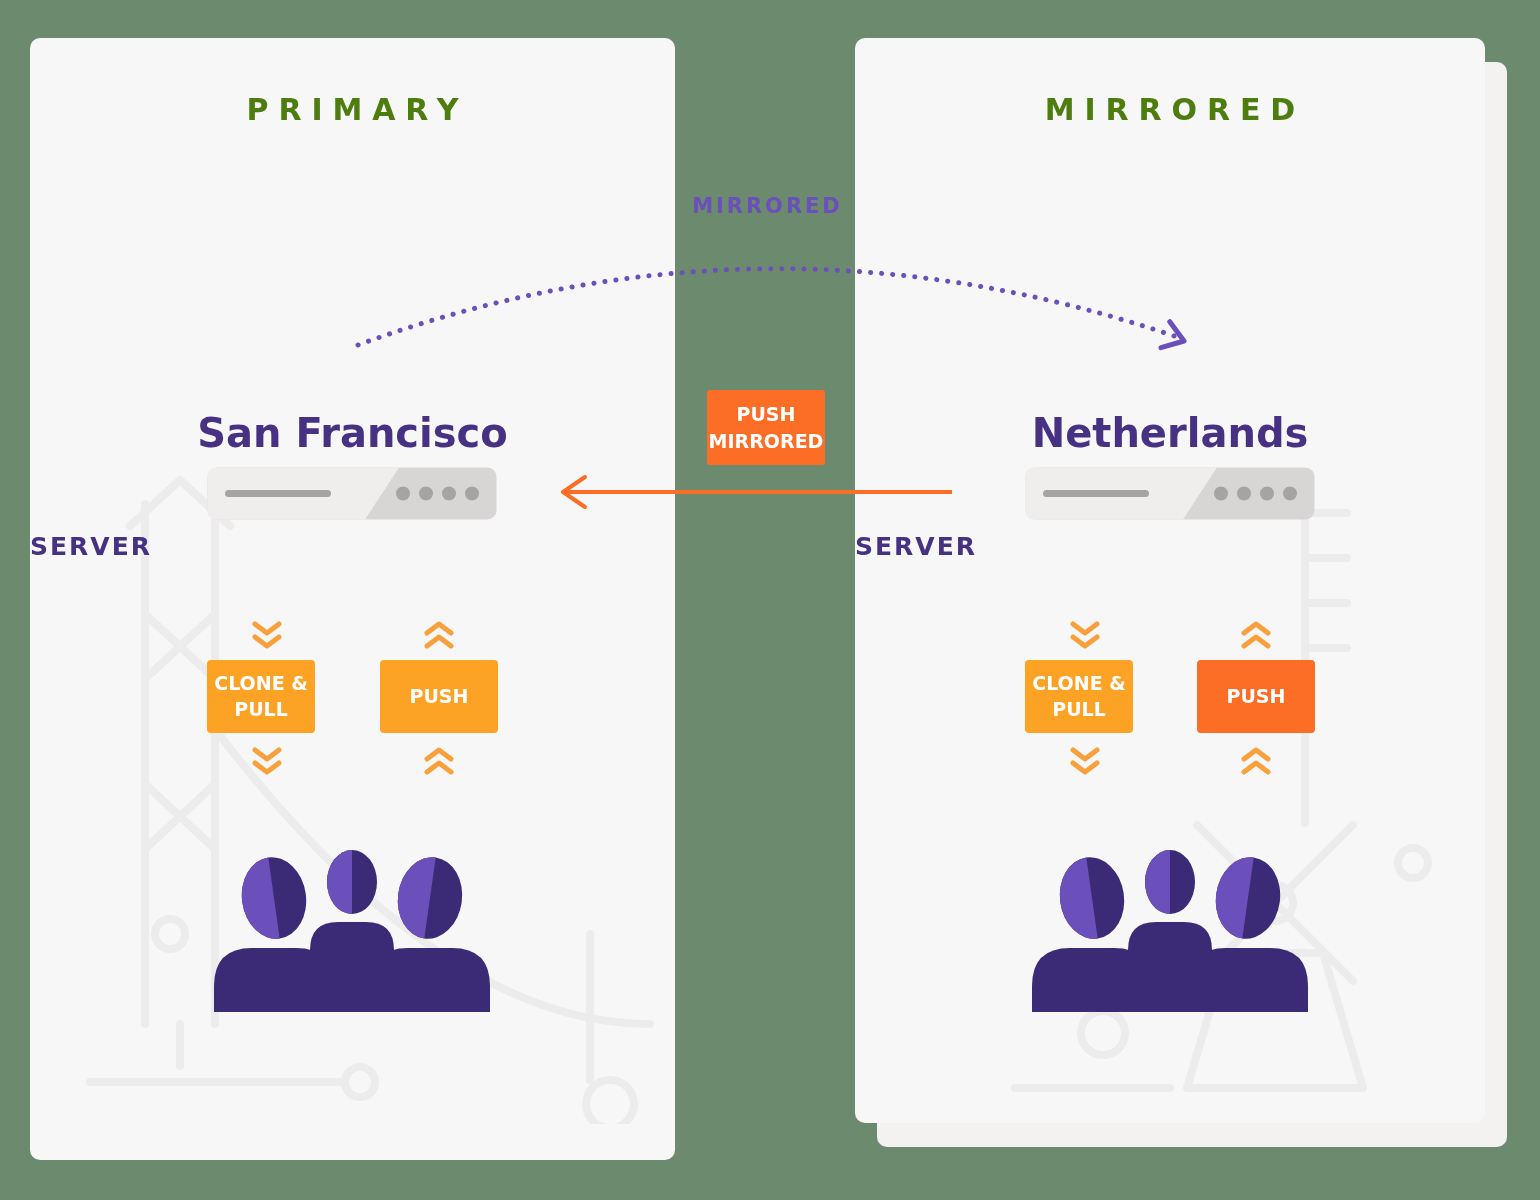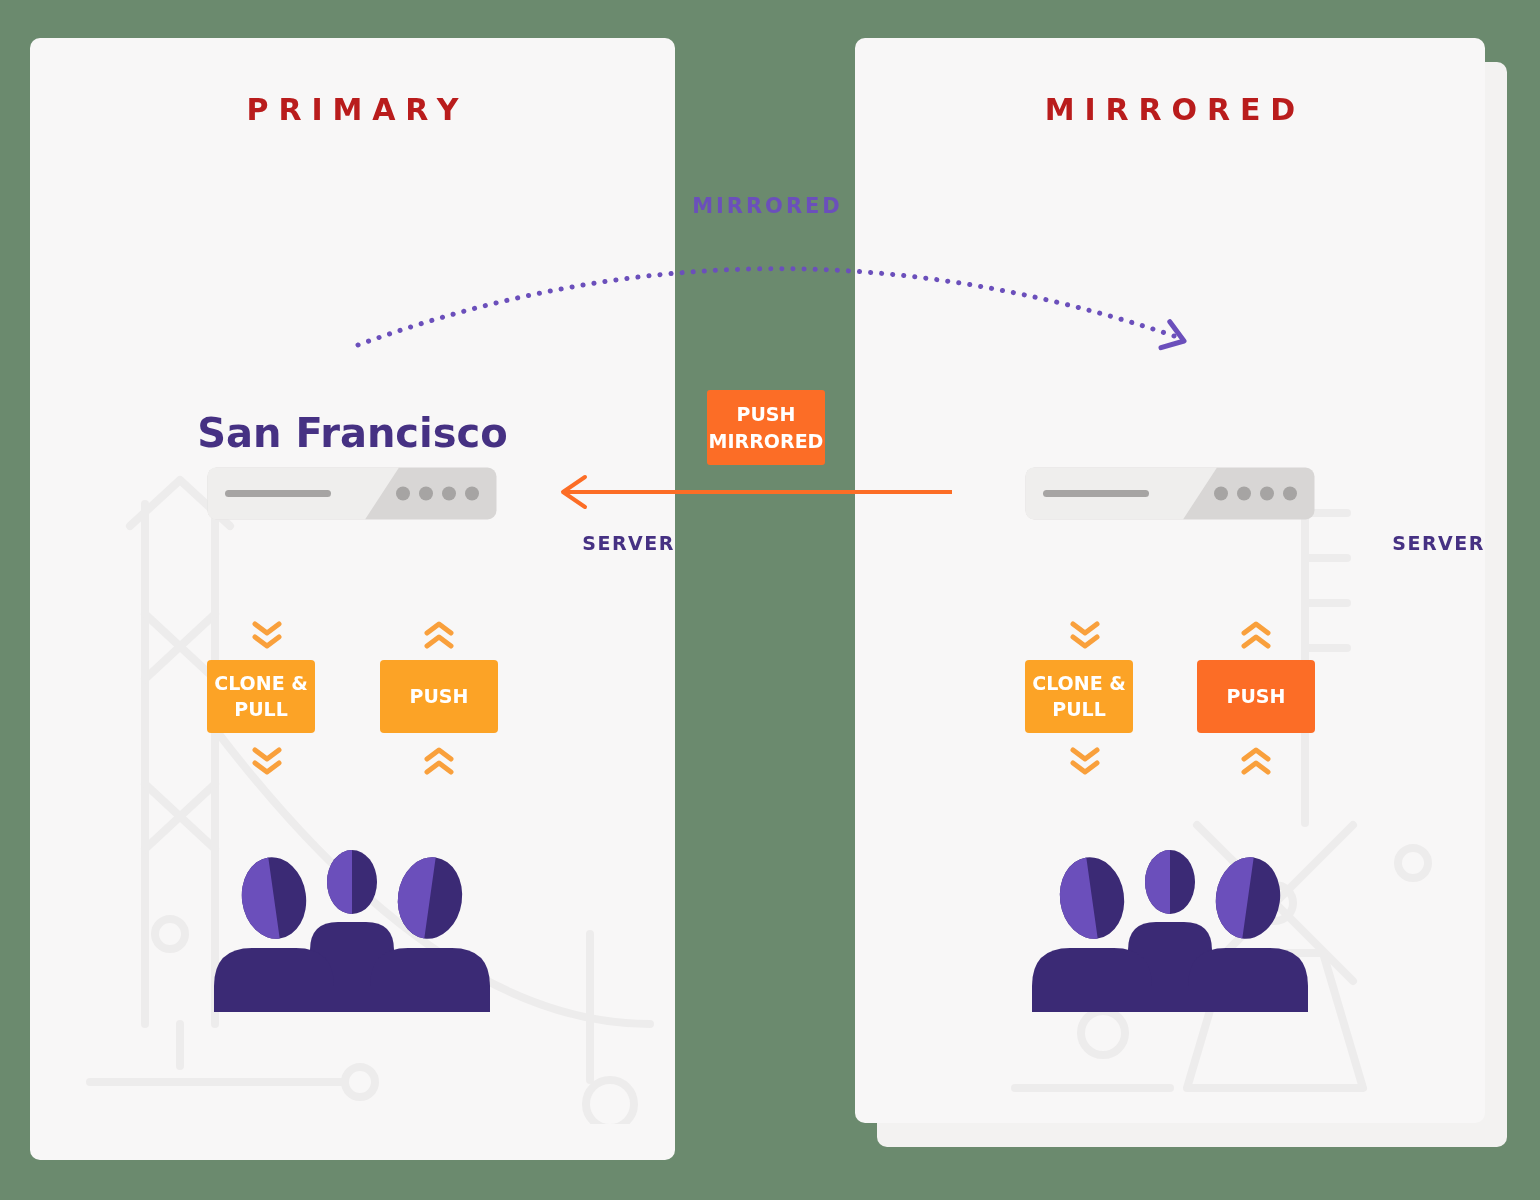--- a/index.html
+++ b/index.html
@@ -6,30 +6,30 @@
   body { background:#6b8a6e; font-family:"DejaVu Sans","Liberation Sans",sans-serif; }
   .canvas { position:relative; width:1540px; height:1200px; overflow:hidden; background:#6b8a6e; }
 
   .card { position:absolute; background:#f8f7f7; border-radius:10px; z-index:2; }
   .card-back { position:absolute; background:#f3f2f1; border-radius:10px; z-index:1; }
   .card-primary { left:30px; top:38px; width:645px; height:1122px; }
   .card-secondary { left:855px; top:38px; width:630px; height:1085px; }
   .card-secondary-back { left:877px; top:62px; width:630px; height:1085px; }
 
   .panel-title { position:absolute; top:54px; left:0; right:0; text-align:center;
-    font-size:30px; font-weight:700; letter-spacing:0.33em; text-indent:0.33em; color:#b91c1c; }
+    font-size:30px; font-weight:700; letter-spacing:0.33em; text-indent:0.33em; color:#4d7c0f; }
 
   .location { position:absolute; top:372px; left:0; right:0; text-align:center;
     font-size:40px; font-weight:700; color:#463183; }
 
   .server { position:absolute; top:429px; width:290px; height:53px; }
   .server-p { left:177px; } .server-s { left:170px; }
 
-  .server-label { position:absolute; top:494px; left:0; right:0; text-align:right;
-    font-size:19px; font-weight:700; letter-spacing:0.08em; color:#463183; }
+  .server-label { position:absolute; top:494px; left:0; right:0; text-align:left;
+    font-size:25px; font-weight:700; letter-spacing:0.08em; color:#463183; }
 
   .btn { position:absolute; top:622px; width:108px; height:73px; border-radius:4px;
     display:flex; flex-direction:column; align-items:center; justify-content:center;
     color:#ffffff; font-size:19px; font-weight:700; line-height:1.35; text-align:center; }
   .btn-orange { background:#fca326; }
   .btn-deep { background:#fc6d26; }
   .clone-p { left:177px; } .push-p { left:350px; width:118px; }
   .clone-s { left:170px; } .push-s { left:342px; width:118px; }
 
   .chevron { position:absolute; width:36px; height:30px; }
@@ -146,20 +146,21 @@
       <path d="M330 40 L330 390 M330 80 L372 80 M330 125 L372 125 M330 170 L372 170 M330 215 L372 215"></path>
       <path d="M300 470 L222 392 M300 470 L378 548 M300 470 L378 392 M300 470 L222 548"></path>
       <circle cx="300" cy="470" r="18"></circle>
       <path d="M252 520 L348 520 L388 655 L212 655 Z"></path>
       <circle cx="128" cy="600" r="22"></circle>
       <circle cx="438" cy="430" r="15"></circle>
       <path d="M40 655 L195 655"></path>
     </svg>
 
     <div class="panel-title">MIRRORED</div>
+    <div class="location">Netherlands</div>
 
     <svg class="server server-s" viewBox="0 0 290 53">
       <rect x="0.5" y="0.5" width="289" height="52" rx="9" fill="#d8d6d5"></rect>
       <path d="M9 0.5 H192 L158 52.5 H9 A8.5 8.5 0 0 1 0.5 44 V9 A8.5 8.5 0 0 1 9 0.5 Z" fill="#efeeed"></path>
       <rect x="18" y="23" width="106" height="7" rx="3.5" fill="#a6a4a3"></rect>
       <circle cx="196" cy="26.5" r="7" fill="#a6a4a3"></circle>
       <circle cx="219" cy="26.5" r="7" fill="#a6a4a3"></circle>
       <circle cx="242" cy="26.5" r="7" fill="#a6a4a3"></circle>
       <circle cx="265" cy="26.5" r="7" fill="#a6a4a3"></circle>
     </svg>

